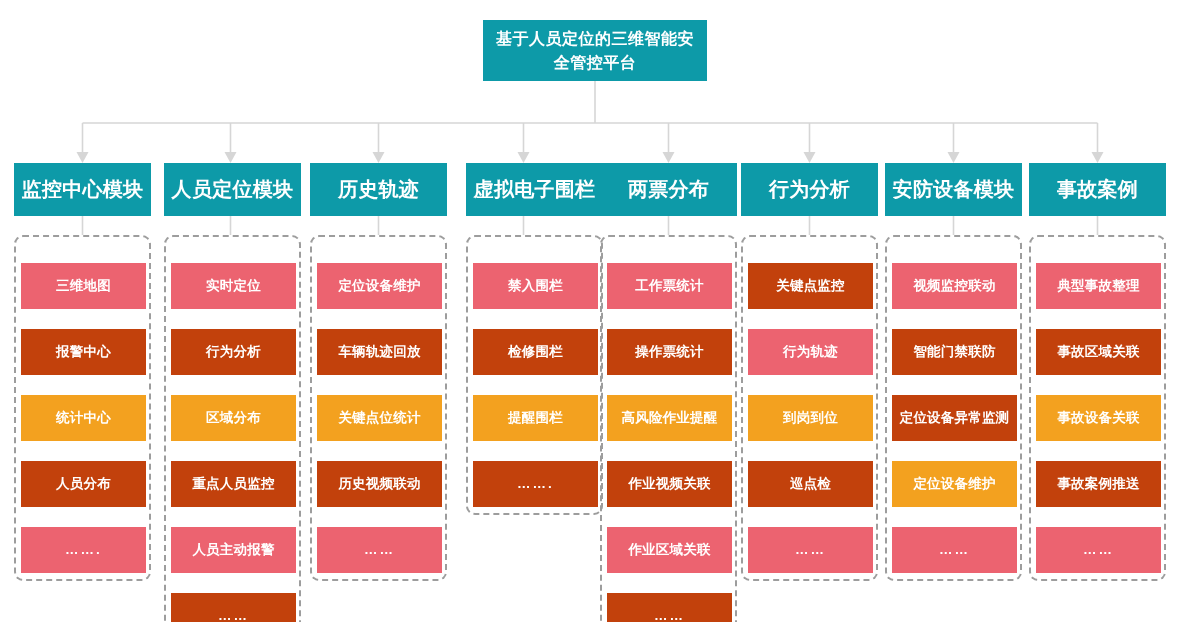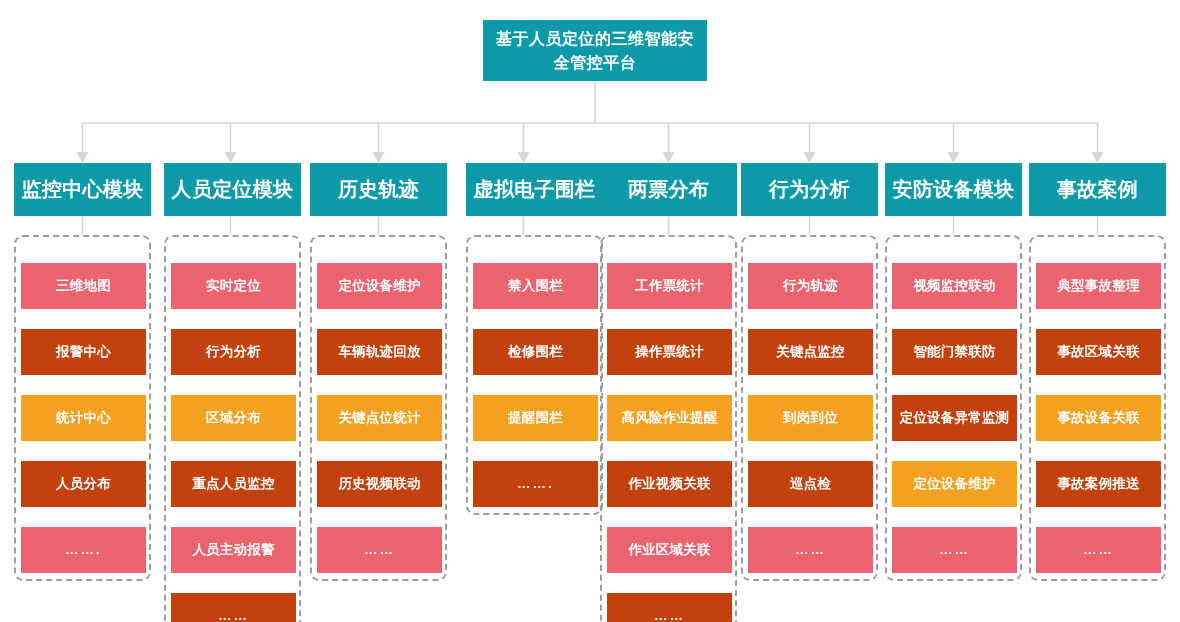--- a/index.html
+++ b/index.html
@@ -216,22 +216,22 @@
       <div class="item orange">高风险作业提醒</div>
       <div class="item teal">作业视频关联</div>
       <div class="item red">作业区域关联</div>
       <div class="item teal dots">……</div>
     </div>
   </div>
 
   <div class="column c5">
     <div class="col-header">行为分析</div>
     <div class="col-group">
+      <div class="item teal">关键点监控</div>
       <div class="item red">行为轨迹</div>
-      <div class="item teal">关键点监控</div>
       <div class="item orange">到岗到位</div>
       <div class="item teal">巡点检</div>
       <div class="item red dots">……</div>
     </div>
   </div>
 
   <div class="column c6">
     <div class="col-header">安防设备模块</div>
     <div class="col-group">
       <div class="item red">视频监控联动</div>

